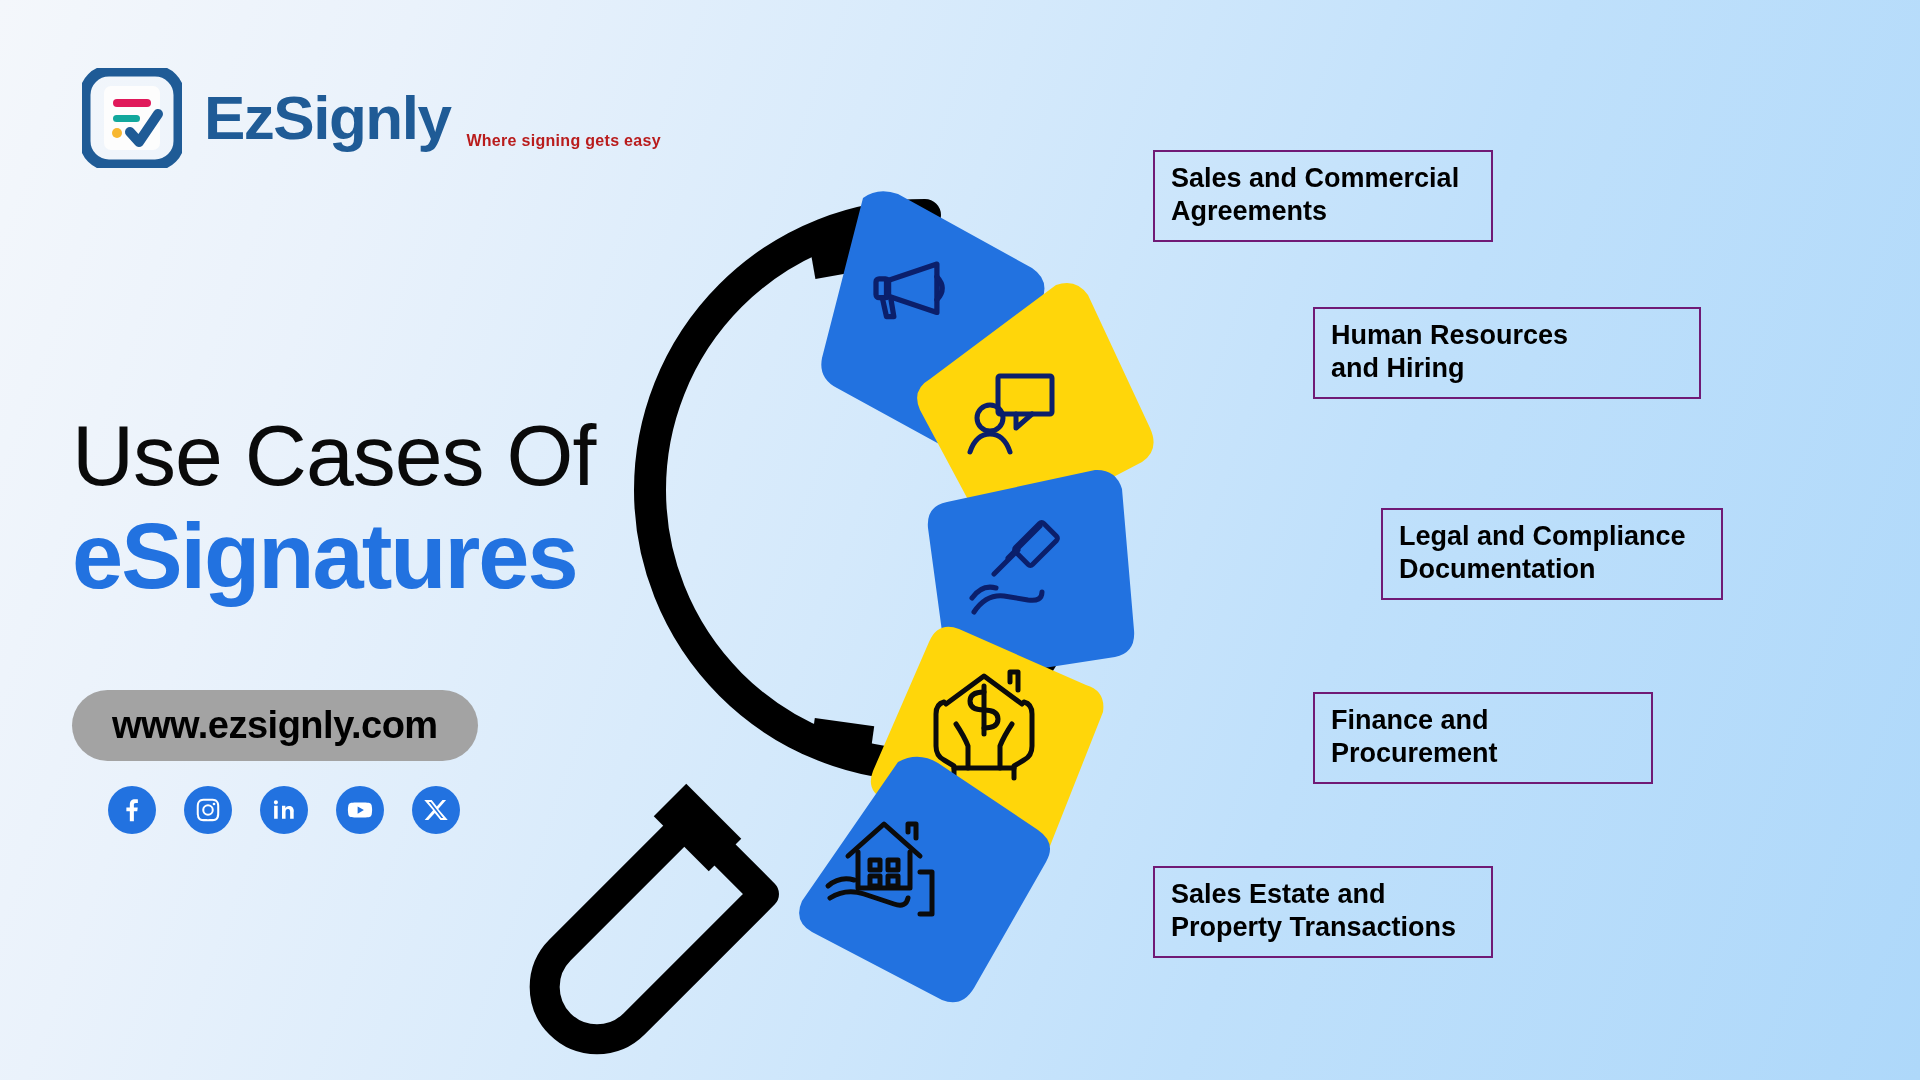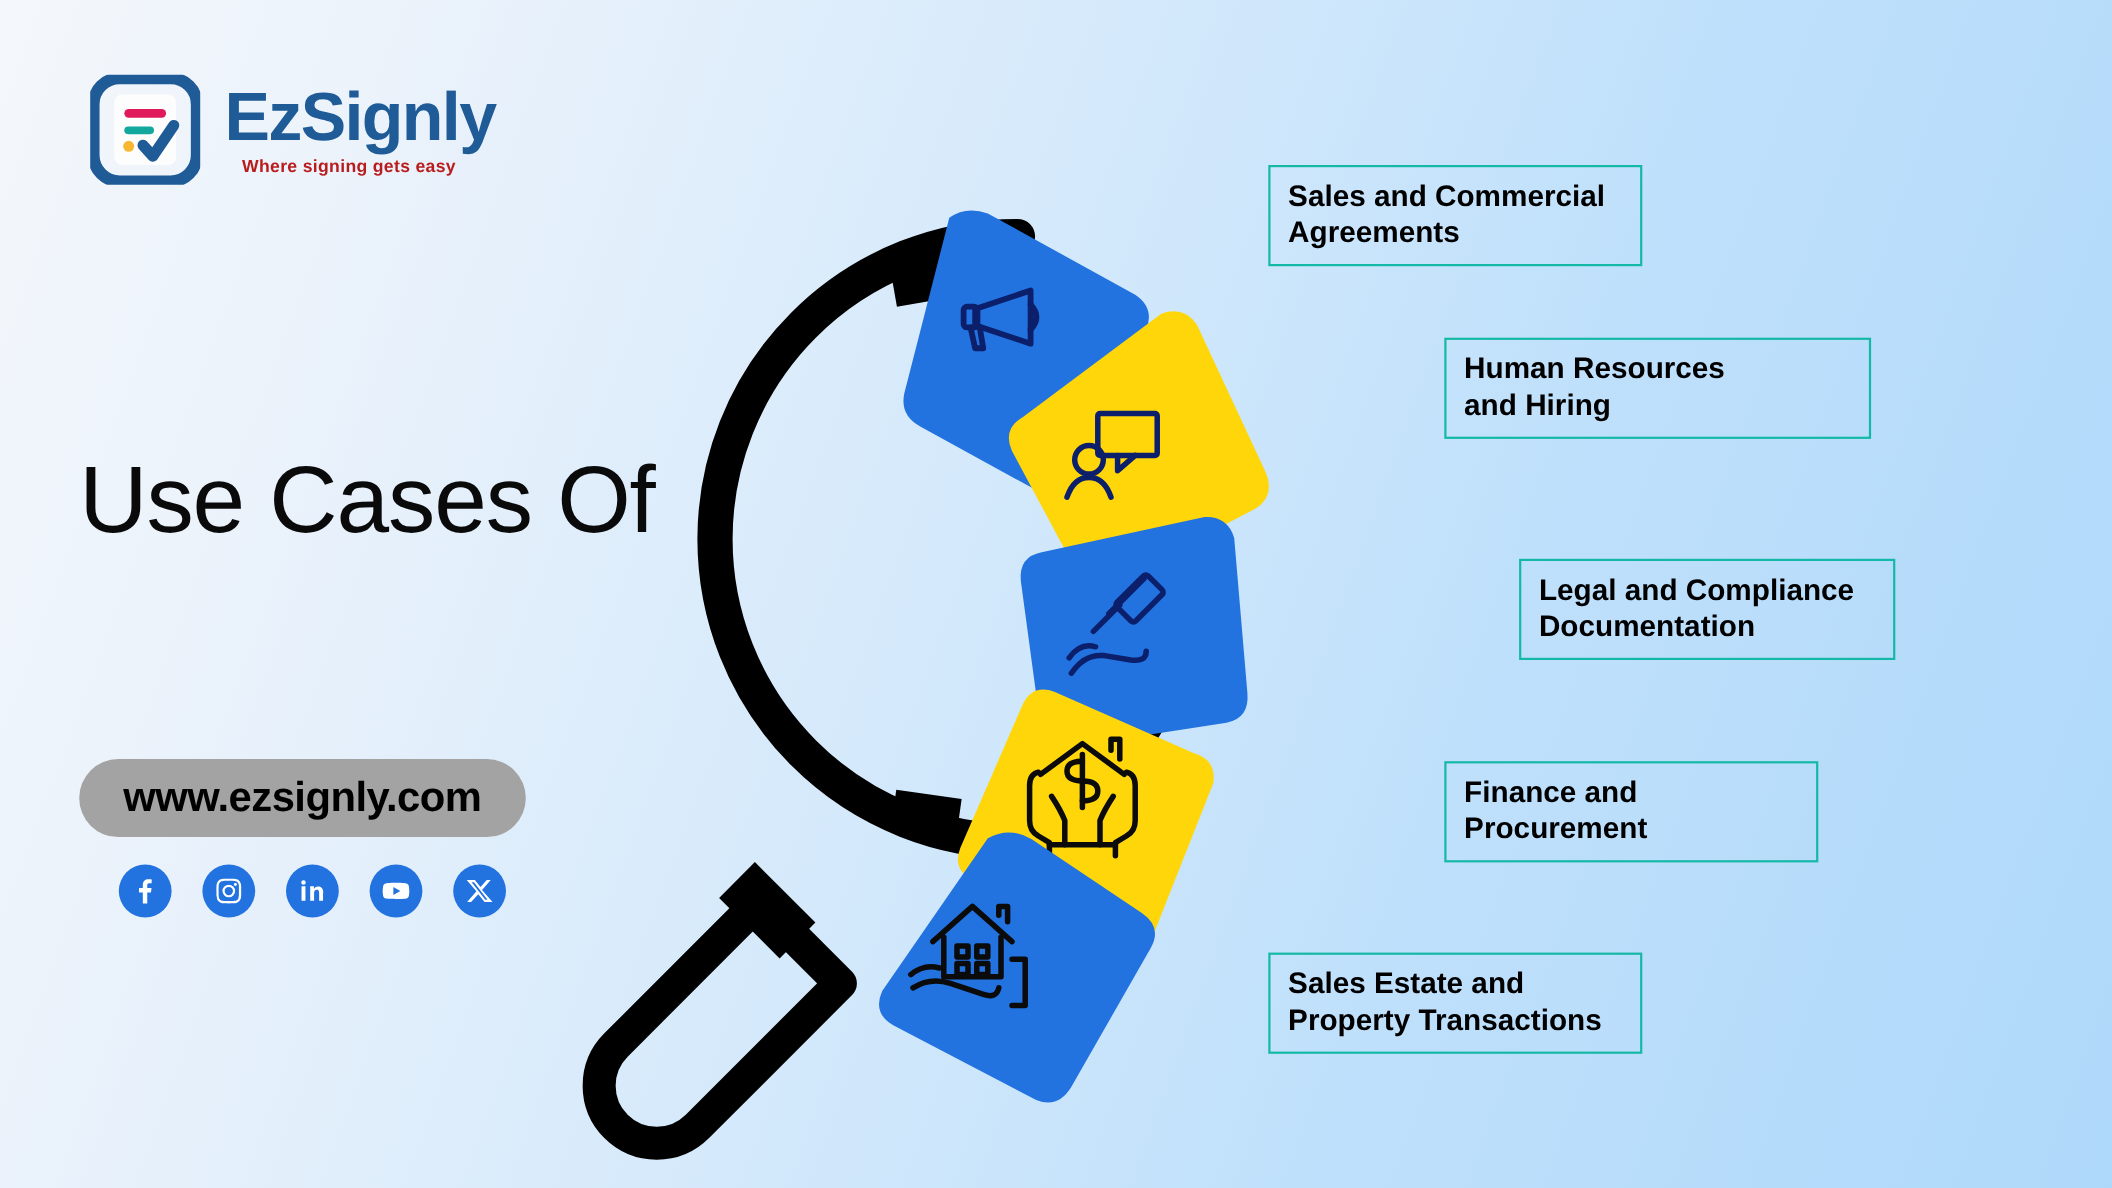--- a/index.html
+++ b/index.html
@@ -6,21 +6,21 @@
   html, body { width:1920px; height:1080px; overflow:hidden; }
   body {
     font-family: "Liberation Sans", sans-serif;
     background: linear-gradient(110deg, #f4f7fb 0%, #eaf2fb 18%, #d4e9fb 45%, #bfe0fb 68%, #aed8fa 100%);
     position:relative;
   }
 
   
   #logo-block { position:absolute; left:82px; top:68px; display:flex; align-items:center; gap:22px; }
   #logo-mark { width:100px; height:100px; flex:none; }
-  #logo-text-wrap { display:flex; flex-direction:column; line-height:1; }
+  #logo-text-wrap { display:flex; line-height:1;align-items:flex-end; }
   #logo-wordmark {
     font-size:62px; font-weight:bold; color:#1f5b96; letter-spacing:-1.5px;
   }
   #logo-tagline {
     font-size:16px; font-weight:bold; color:#b91c1c; letter-spacing:0.3px; margin-top:6px; margin-left:16px;
   }
 
   
   #headline { position:absolute; left:72px; top:410px; }
   #headline-line1 {
@@ -46,21 +46,21 @@
     display:flex; align-items:center; justify-content:center;
   }
   .social-icon svg { width:30px; height:30px; fill:#fff; }
 
   
   #diagram { position:absolute; left:520px; top:140px; width:800px; height:880px; }
   #diagram svg { width:100%; height:100%; overflow:visible; }
 
   
   .label-box {
-    position:absolute; border:2px solid #14b8a6; background:transparent;
+    position:absolute; border:2px solid #701a75; background:transparent;
     padding:10px 0 12px 16px;
     font-size:27px; font-weight:bold; color:#000; line-height:1.22;
     white-space:pre-line;
   }
   #label-0 { left:1153px; top:150px; width:340px; }
   #label-1 { left:1313px; top:307px; width:388px; }
   #label-2 { left:1381px; top:508px; width:342px; }
   #label-3 { left:1313px; top:692px; width:340px; }
   #label-4 { left:1153px; top:866px; width:340px; }
 </style>
@@ -79,20 +79,21 @@
     </svg>
   </span>
   <span id="logo-text-wrap">
     <span id="logo-wordmark">EzSignly</span>
     <span id="logo-tagline">Where signing gets easy</span>
   </span>
 </div>
 
 <div id="headline">
   <div id="headline-line1">Use Cases Of</div>
+  <div id="headline-line2">eSignatures</div>
 </div>
 
 <div id="url-pill">www.ezsignly.com</div>
 
 <div id="social-row">
   <span class="social-icon">
     <svg viewBox="0 0 24 24">
         <path d="M13.5 21v-8h2.7l.4-3.1h-3.1V7.9c0-.9.25-1.5 1.55-1.5h1.65V3.6c-.29-.04-1.27-.12-2.41-.12-2.39 0-4.03 1.46-4.03 4.14v2.28H7.5V13h2.76v8h3.24z"></path>
       </svg>
   </span>

